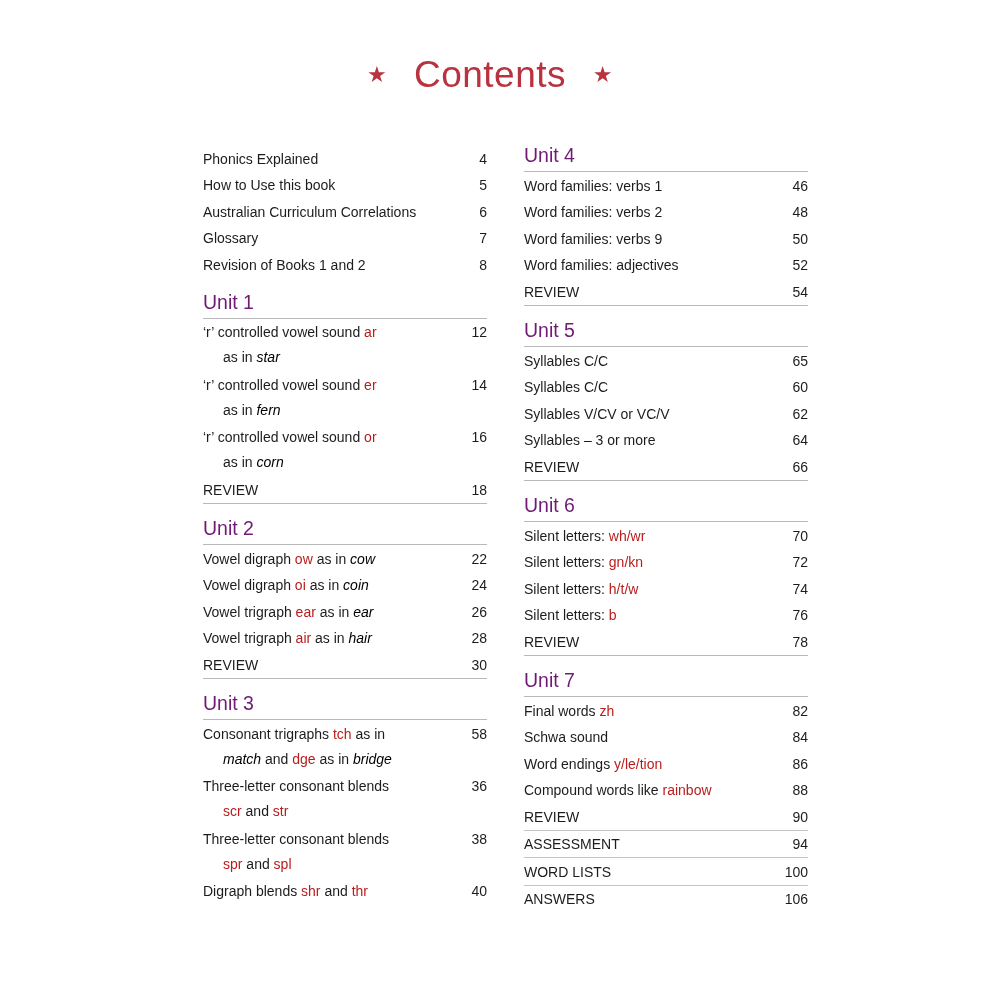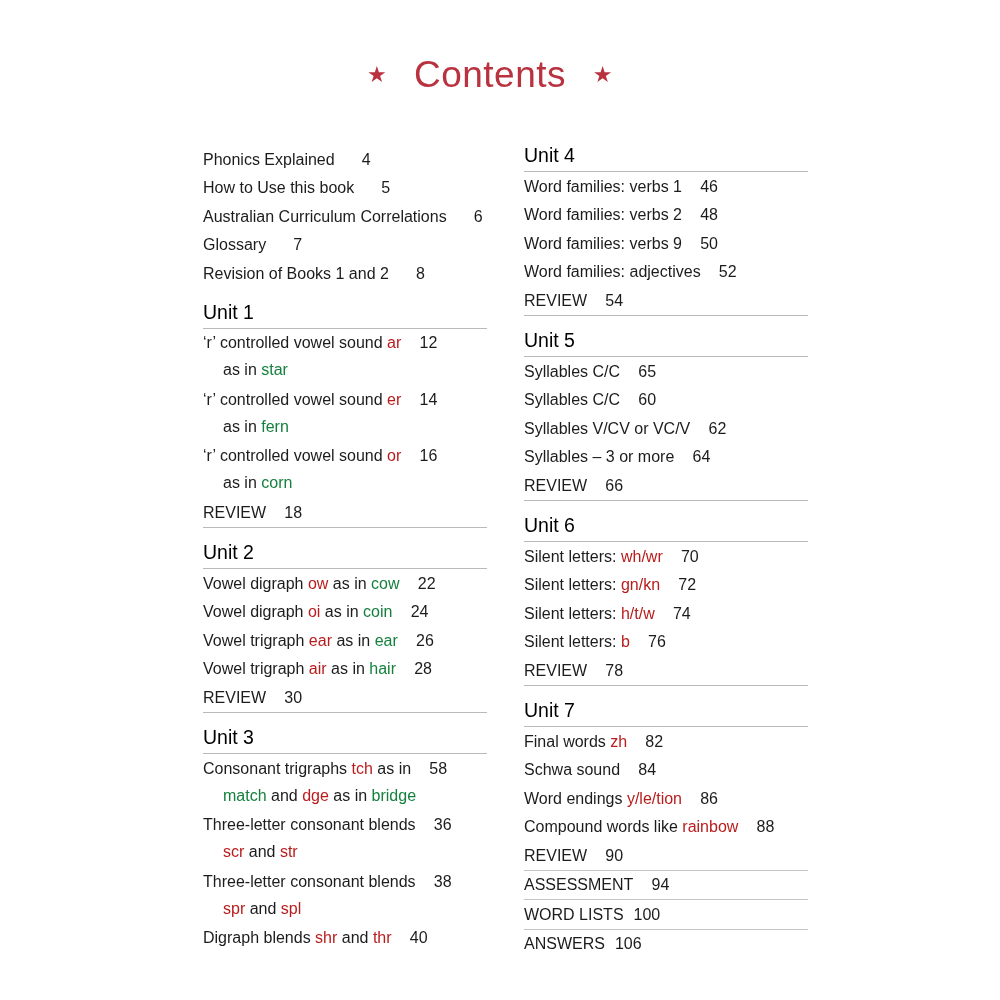--- a/index.html
+++ b/index.html
@@ -55,55 +55,55 @@
     width: 284px;
   }
   .col-left  { left: 203px; }
   .col-right { left: 524px; }
 
   
   .section { margin-bottom: 0; }
   .section.spaced-top { margin-top: 14px; }
 
   .unit-heading {
-    color: #000000;
+    color: #701a75;
     font-size: 19.5px;
     font-weight: 400;
     line-height: 1.1;
     padding-bottom: 5px;
   }
 
   .rule {
     height: 1px;
     background: #b9b9b9;
     width: 100%;
   }
   .rule.thin { background: #c4c4c4; }
 
   
   .entry {
     display: flex;
     align-items: baseline;
-    justify-content: flex-start;
-    font-size: 16px;
+    justify-content: space-between;
+    font-size: 14px;
     line-height: 1.0;
     padding: 6.5px 0 6.0px 0;
     white-space: nowrap;
   }
   .entry .label { flex: 0 1 auto; }
   .entry .pageno {
     flex: 0 0 auto;
     text-align: right;
     min-width: 26px;
     padding-left: 10px;
   }
   .entry.indent { padding-left: 20px; padding-top: 5px; padding-bottom: 7px; }
 
   .accent { color: #b91c1c; }
-  .accent-i { color: #15803d; }
+  .accent-i { color: #000000; font-style: italic; }
 </style>
 </head>
 <body>
 
 <div class="page-title">
   <span class="star">★</span>
   <span class="title-text">Contents</span>
   <span class="star">★</span>
 </div>
 

